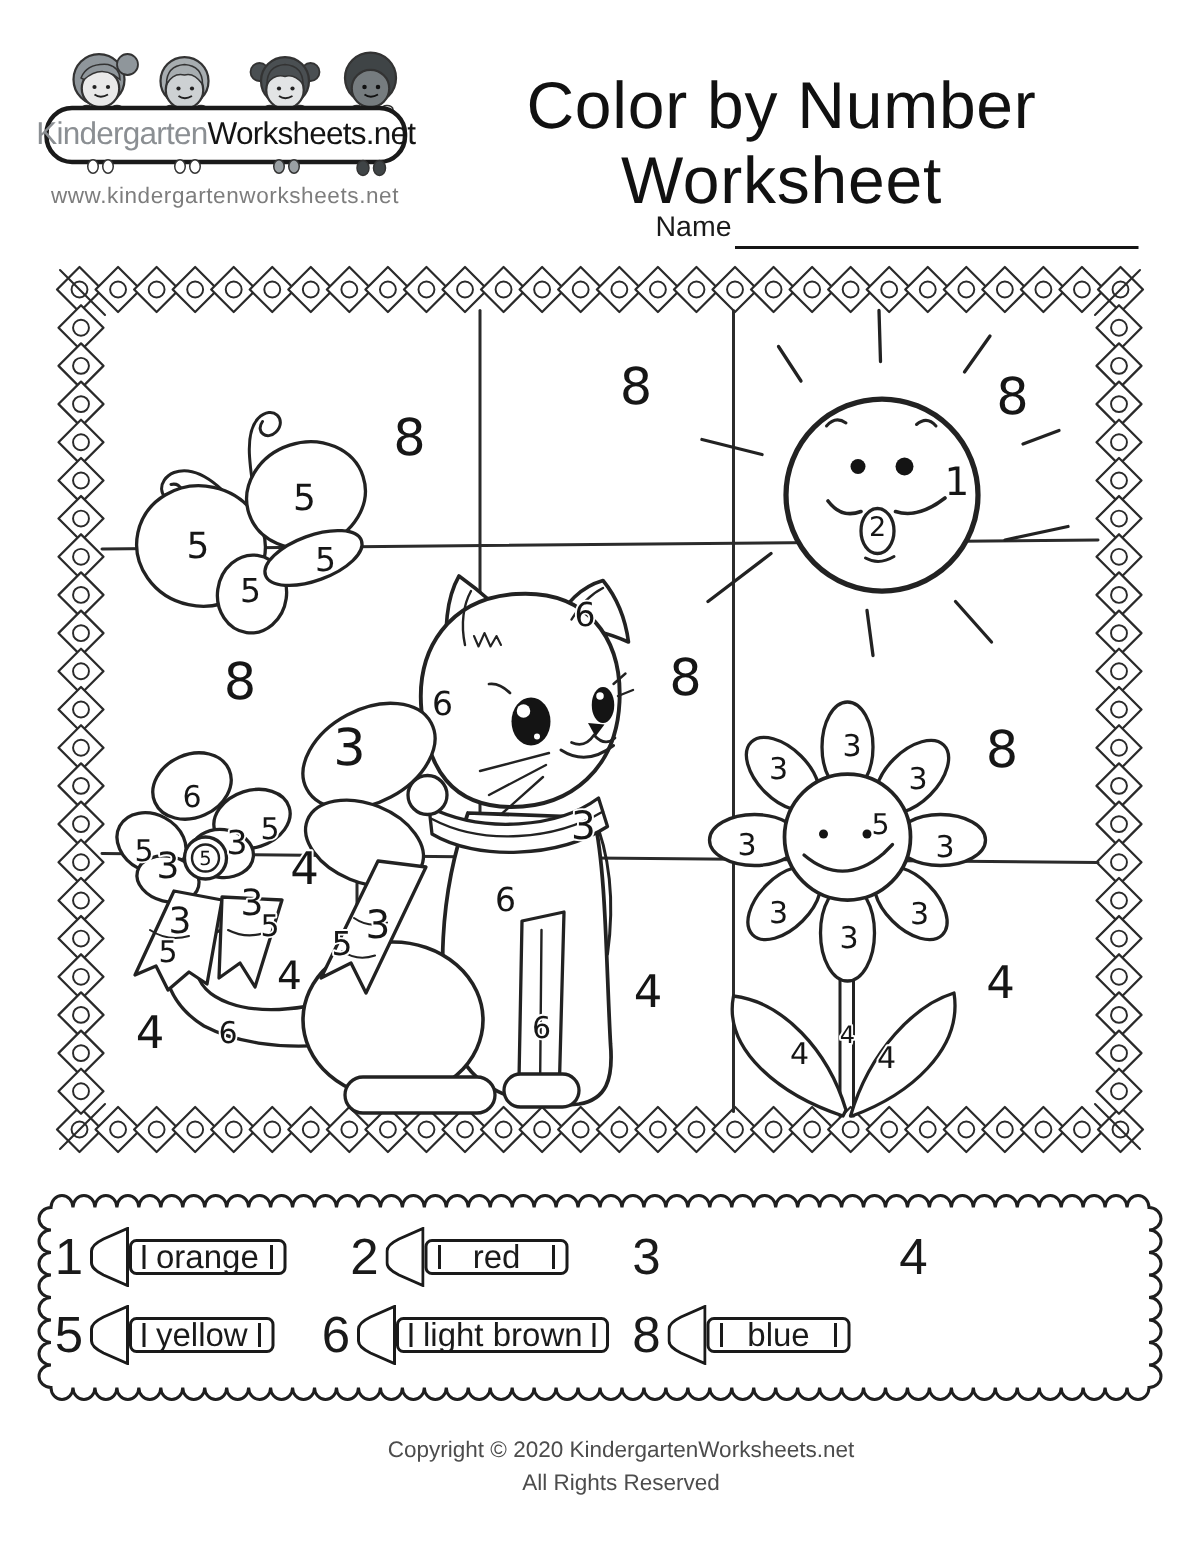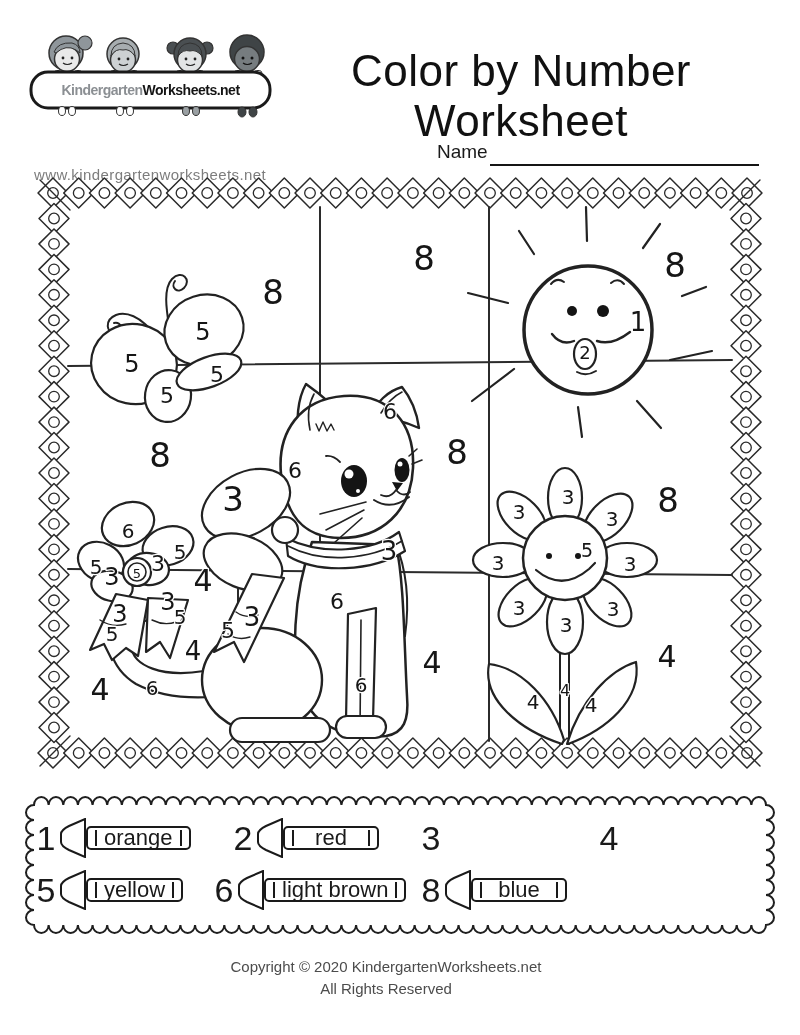--- a/index.html
+++ b/index.html
@@ -1,26 +1,26 @@
 <!DOCTYPE html>
 <html><head>
 <meta charset="utf-8">
 <style>
   html,body{margin:0;padding:0;background:#fff;}
   .sheet{position:relative;width:800px;height:1035px;background:#fff;overflow:hidden;
          font-family:"Liberation Sans","DejaVu Sans",sans-serif;color:#1a1a1a;}
   
   .logo{position:absolute;left:28px;top:26px;width:245px;height:96px;}
   .banner-text{position:absolute;left:31px;top:74px;width:239px;height:32px;display:flex;
-               align-items:center;justify-content:center;font-size:14px;font-weight:bold;
+               align-items:center;justify-content:center;font-size:21px;font-weight:normal;
                letter-spacing:-0.5px;white-space:nowrap;}
   .brand-light{color:#8b8f93;}
   .brand-dark{color:#141414;}
   .site-url{position:absolute;left:20px;top:122px;width:260px;text-align:center;
-            font-size:15px;color:#7d7d7d;letter-spacing:0.4px;margin-top:44px;}
+            font-size:15px;color:#7d7d7d;letter-spacing:0.4px;}
   .title{position:absolute;left:278px;top:46px;width:486px;margin:0;text-align:center;
          font-size:44px;font-weight:normal;color:#111;letter-spacing:0.5px;}
   .name-row{position:absolute;left:437px;top:136px;width:322px;height:30px;display:flex;align-items:flex-end;}
   .name-label{font-size:19px;line-height:28px;}
   .name-line{flex:1;height:30px;border-bottom:2.2px solid #151515;margin-left:2px;}
   
   .picture-svg{position:absolute;left:30px;top:170px;}
   
   .legend{position:absolute;left:20px;top:791px;width:760px;height:148px;}
   .legend-border{position:absolute;left:0;top:0;}
@@ -32,21 +32,21 @@
          display:flex;align-items:center;justify-content:center;font-size:22px;padding:0 16px;
          background:#fff;box-sizing:border-box;}
   .cbody::before,.cbody::after{content:"";position:absolute;top:2px;bottom:2px;width:0;
          border-left:2px solid #1a1a1a;}
   .cbody::before{left:7px;}
   .cbody::after{right:7px;}
   .pos0{left:15px;top:24px;} .pos1{left:212px;top:24px;} .pos2{left:400px;top:24px;} .pos3{left:578px;top:24px;}
   .pos4{left:15px;top:76px;} .pos5{left:193px;top:76px;} .pos6{left:400px;top:76px;}
   
   .footer{position:absolute;left:0;top:956px;width:772px;text-align:center;
-          font-size:15px;line-height:1.45;color:#4c4c4c;}
+          font-size:15px;line-height:1.45;color:#4c4c4c;padding-left:28px;}
 </style>
 </head>
 <body>
 
 <div class="sheet">
 
   <div class="logo">
     <svg width="245" height="96" viewBox="0 0 245 96">
 
       <g>

